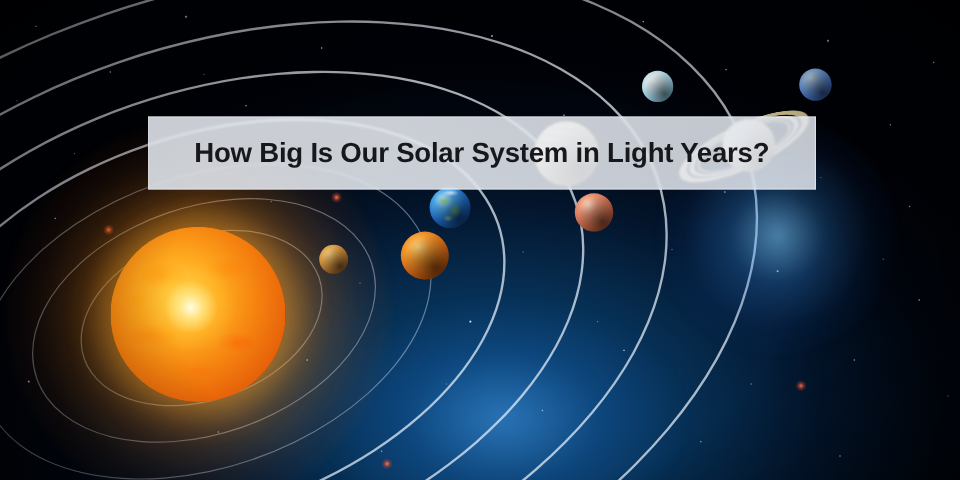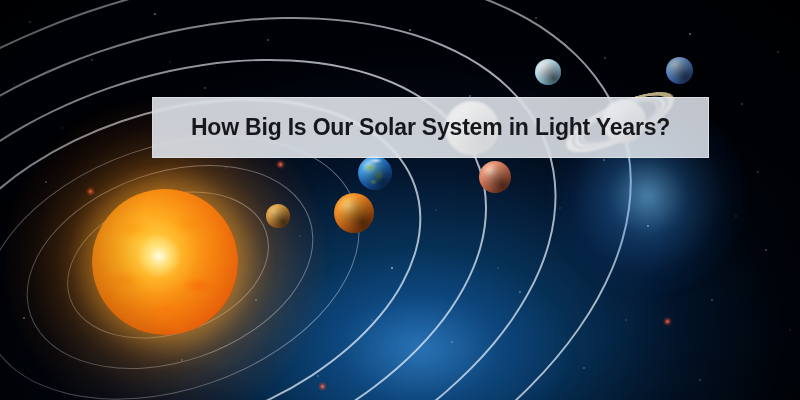--- a/index.html
+++ b/index.html
@@ -223,21 +223,20 @@
   .sr2{ width:100px; height:100px; border:5px solid rgba(255,246,222,.82); }
   .sr3{ width:86px;  height:86px;  border:3px solid rgba(226,200,148,.70); }
 
   
   #banner{
     position:absolute; left:123px; top:97px; width:557px; height:61px;
     background:linear-gradient(90deg, rgba(228,233,240,.88) 0%, rgba(236,240,246,.86) 35%, rgba(226,231,239,.85) 100%);
     border:1px solid rgba(255,255,255,.35);
     display:flex; align-items:center; justify-content:center;
     backdrop-filter:blur(1px);
-    margin-left:29px;
   }
   #banner-title{
     font-family:"Liberation Sans", sans-serif;
     font-weight:700;
     font-size:23px;
     letter-spacing:-.2px;
     color:#17181c;
     white-space:nowrap;
     text-align:center;
   }

